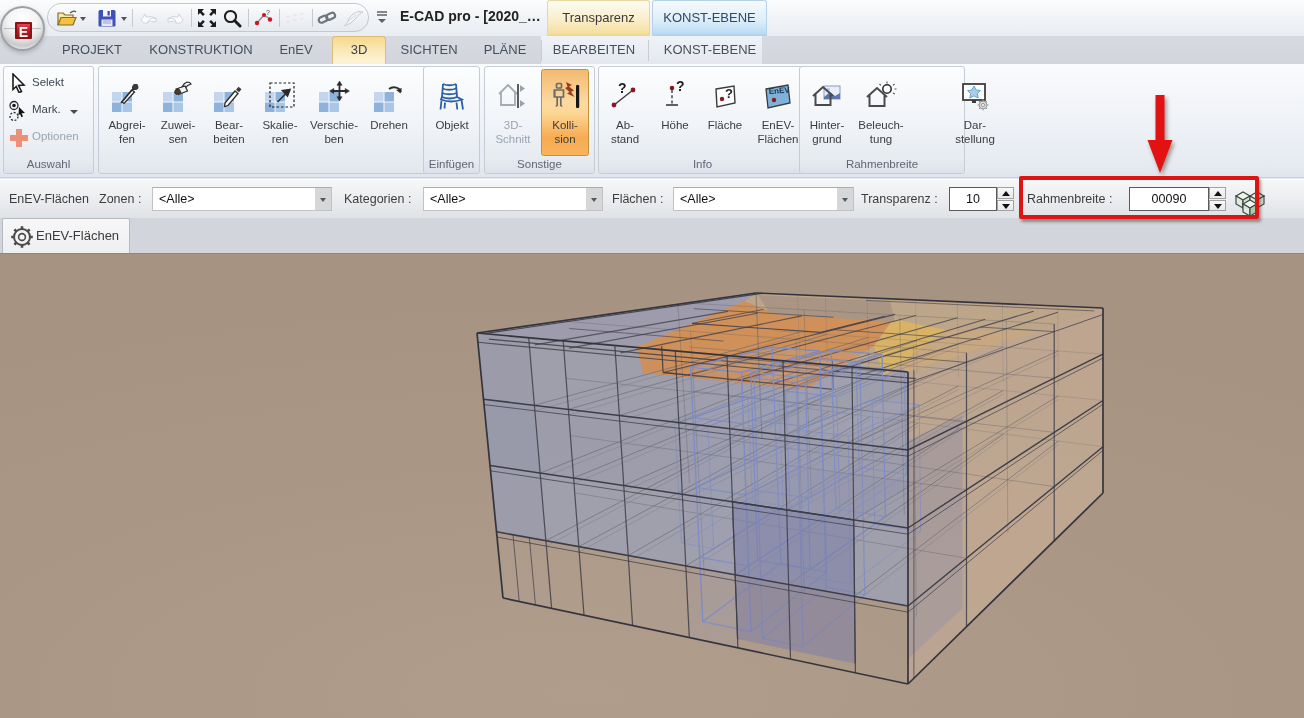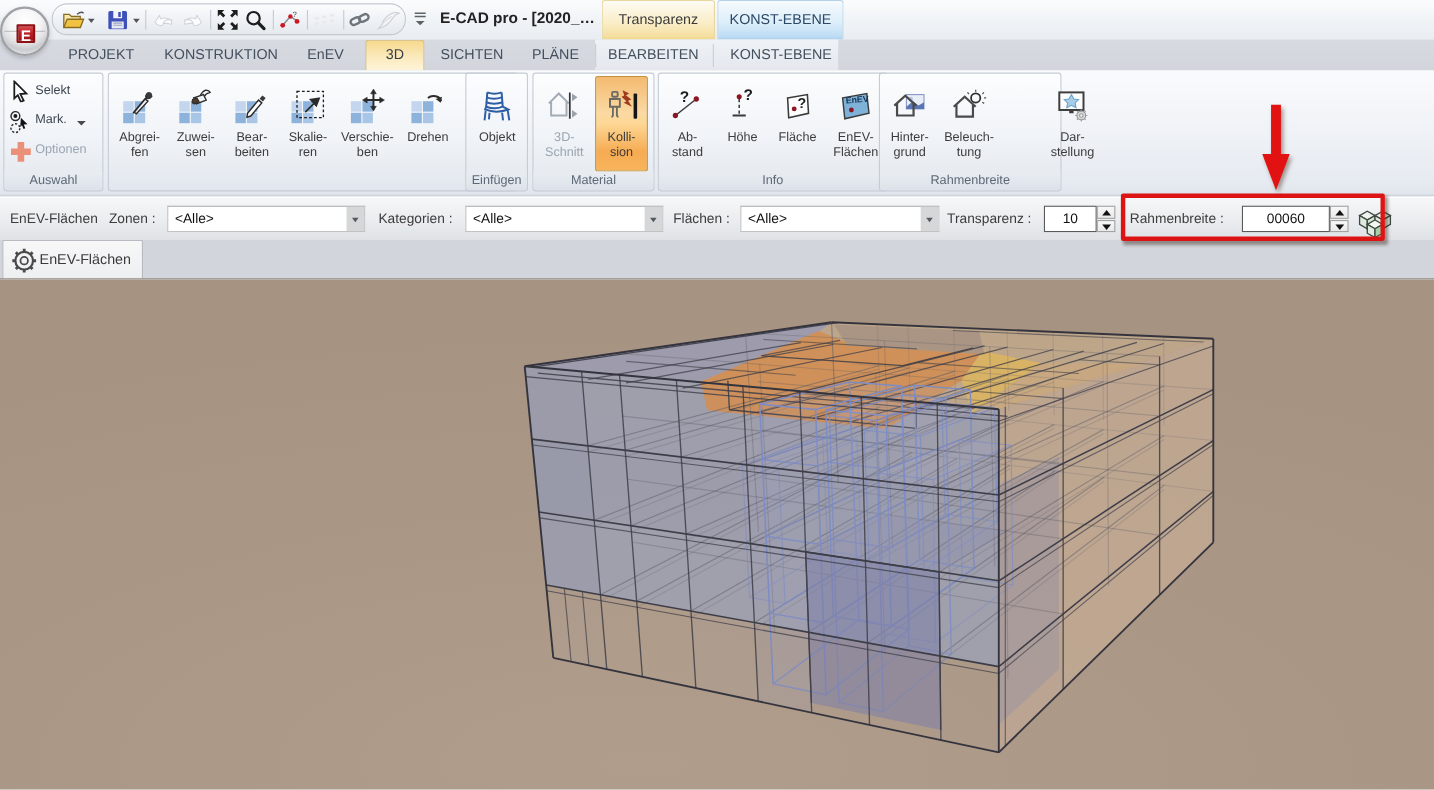--- a/index.html
+++ b/index.html
@@ -358,21 +358,21 @@
       <g fill="none" stroke="#6b6b64" stroke-width="1.7">
         <rect x="7.5" y="2.5" width="5" height="4.5" rx="1"></rect>
         <path d="M5.5 9 h9 v7 h-9 Z"></path>
         <path d="M5.5 9 v7 M8.2 16 v9 M11.8 16 v9 M8.2 25 h-1.5 M11.8 25 h1.5"></path>
       </g>
       <path d="M17 1 l6 3 l-3 1.5 l5 4 l-3 1.2 l3.5 5.3 l-7.5 -3.5 l2.5 -1.5 l-4.5 -4 l2.5 -1.2 Z" fill="#9e3a1e"></path>
       <rect x="27" y="4" width="3.2" height="23" rx="1" fill="#161616"></rect>
     </svg></span>
     Kolli-<br>sion
   </div>
-  <div class="glabel">Material</div>
+  <div class="glabel">Sonstige</div>
 </div>
 
 <div class="rgroup" style="left:598px;width:209px;">
   <div class="bigbtn" style="left:1px;width:50px;">
     <span class="bicon"><svg width="32" height="32" viewBox="0 0 32 32">
       <path d="M5 24 L24 9" stroke="#3a3a3a" stroke-width="1.4"></path>
       <circle cx="5" cy="24" r="2.4" fill="#8c1622"></circle>
       <circle cx="24" cy="9" r="2.4" fill="#8c1622"></circle>
       <text x="9" y="12" font-family="Liberation Sans" font-size="14" font-weight="bold" fill="#1c1c1c">?</text>
     </svg></span>
@@ -465,21 +465,21 @@
     <div class="numbox" style="left:949px;width:48px;">10</div>
     <div class="spin" style="left:997px;">
         <div class="sb" style="top:0;">
           <div style="position:absolute;left:3.5px;top:2.5px;width:0;height:0;border-left:4px solid transparent;border-right:4px solid transparent;border-bottom:5px solid #111;"></div>
         </div>
 <div class="sb" style="top:12.5px;">
           <div style="position:absolute;left:3.5px;top:3px;width:0;height:0;border-left:4px solid transparent;border-right:4px solid transparent;border-top:5px solid #111;"></div>
         </div>
       </div>
     <div class="flabel" style="left:1027px;text-align:right;">Rahmenbreite&nbsp;:</div>
-    <div class="numbox" style="left:1129px;width:80px;">00060</div>
+    <div class="numbox" style="left:1129px;width:80px;">00090</div>
     <div class="spin" style="left:1209px;">
         <div class="sb" style="top:0;">
           <div style="position:absolute;left:3.5px;top:2.5px;width:0;height:0;border-left:4px solid transparent;border-right:4px solid transparent;border-bottom:5px solid #111;"></div>
         </div>
 <div class="sb" style="top:12.5px;">
           <div style="position:absolute;left:3.5px;top:3px;width:0;height:0;border-left:4px solid transparent;border-right:4px solid transparent;border-top:5px solid #111;"></div>
         </div>
       </div>
     <div class="abs" style="left:1229px;top:6px;"><svg width="38" height="30" viewBox="0 0 38 30">
 <g fill="none" stroke="#3f4a42" stroke-width="1.2">

